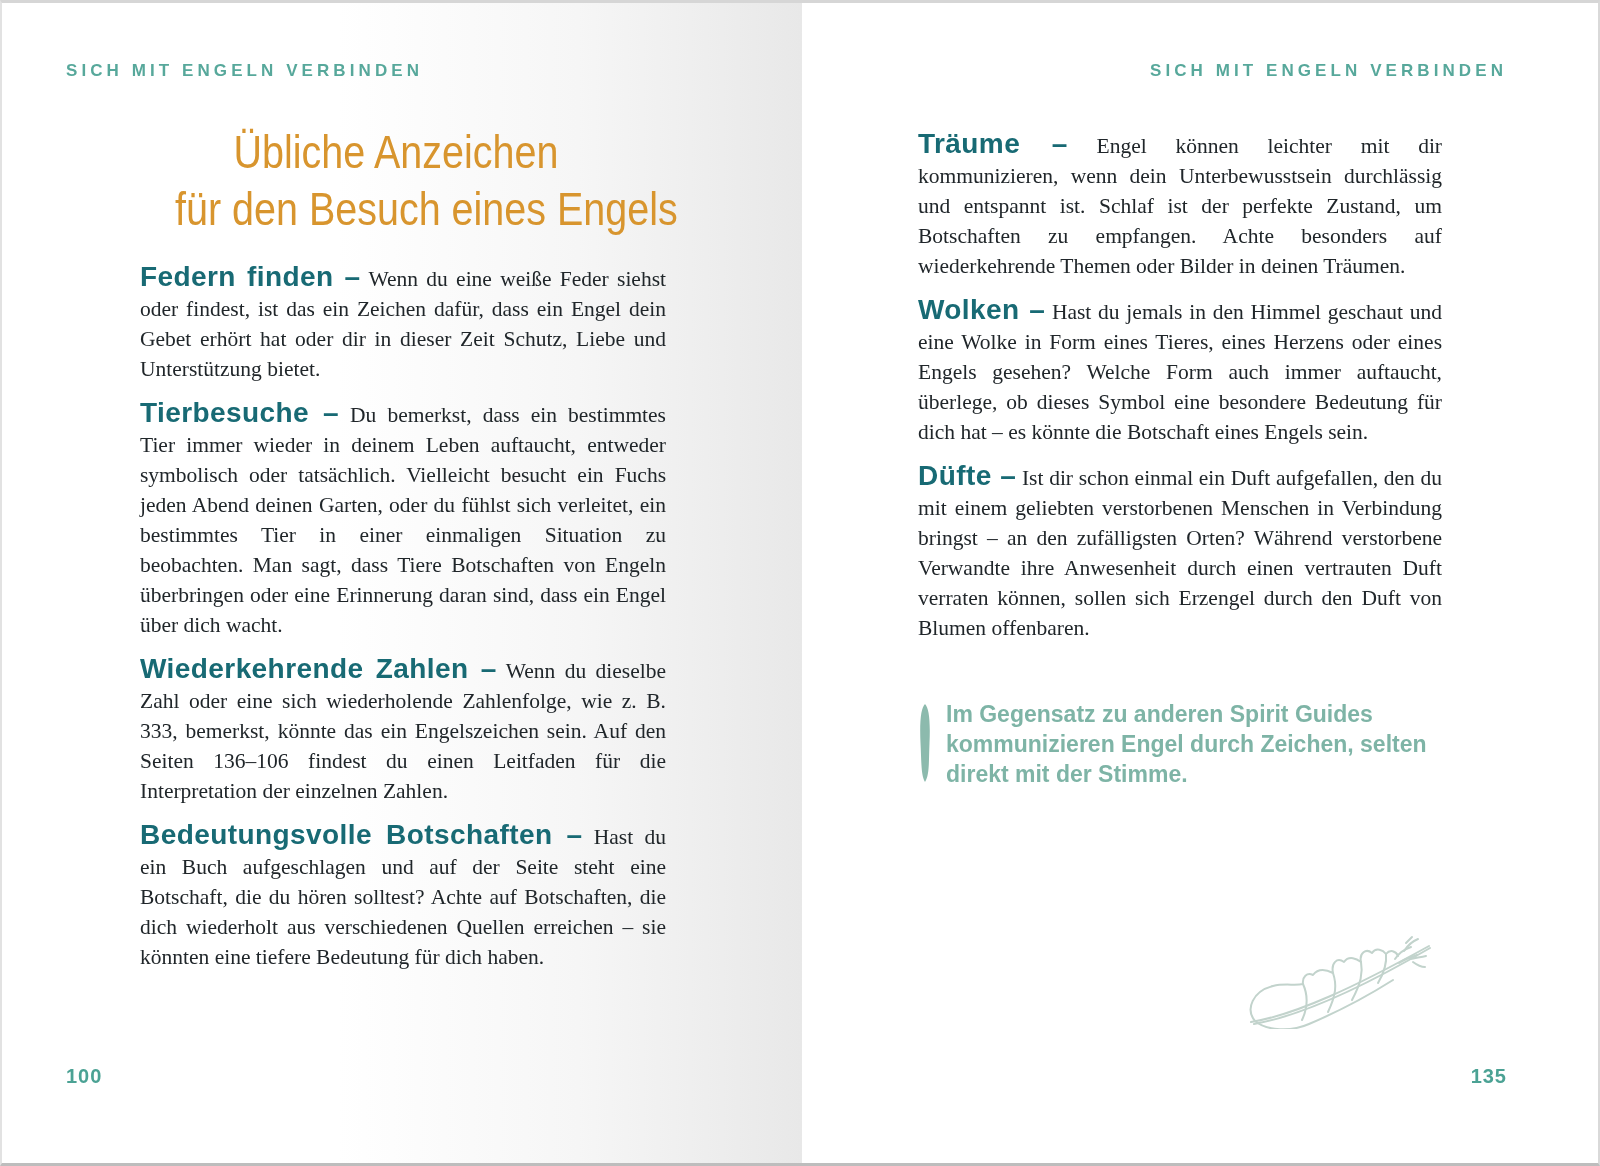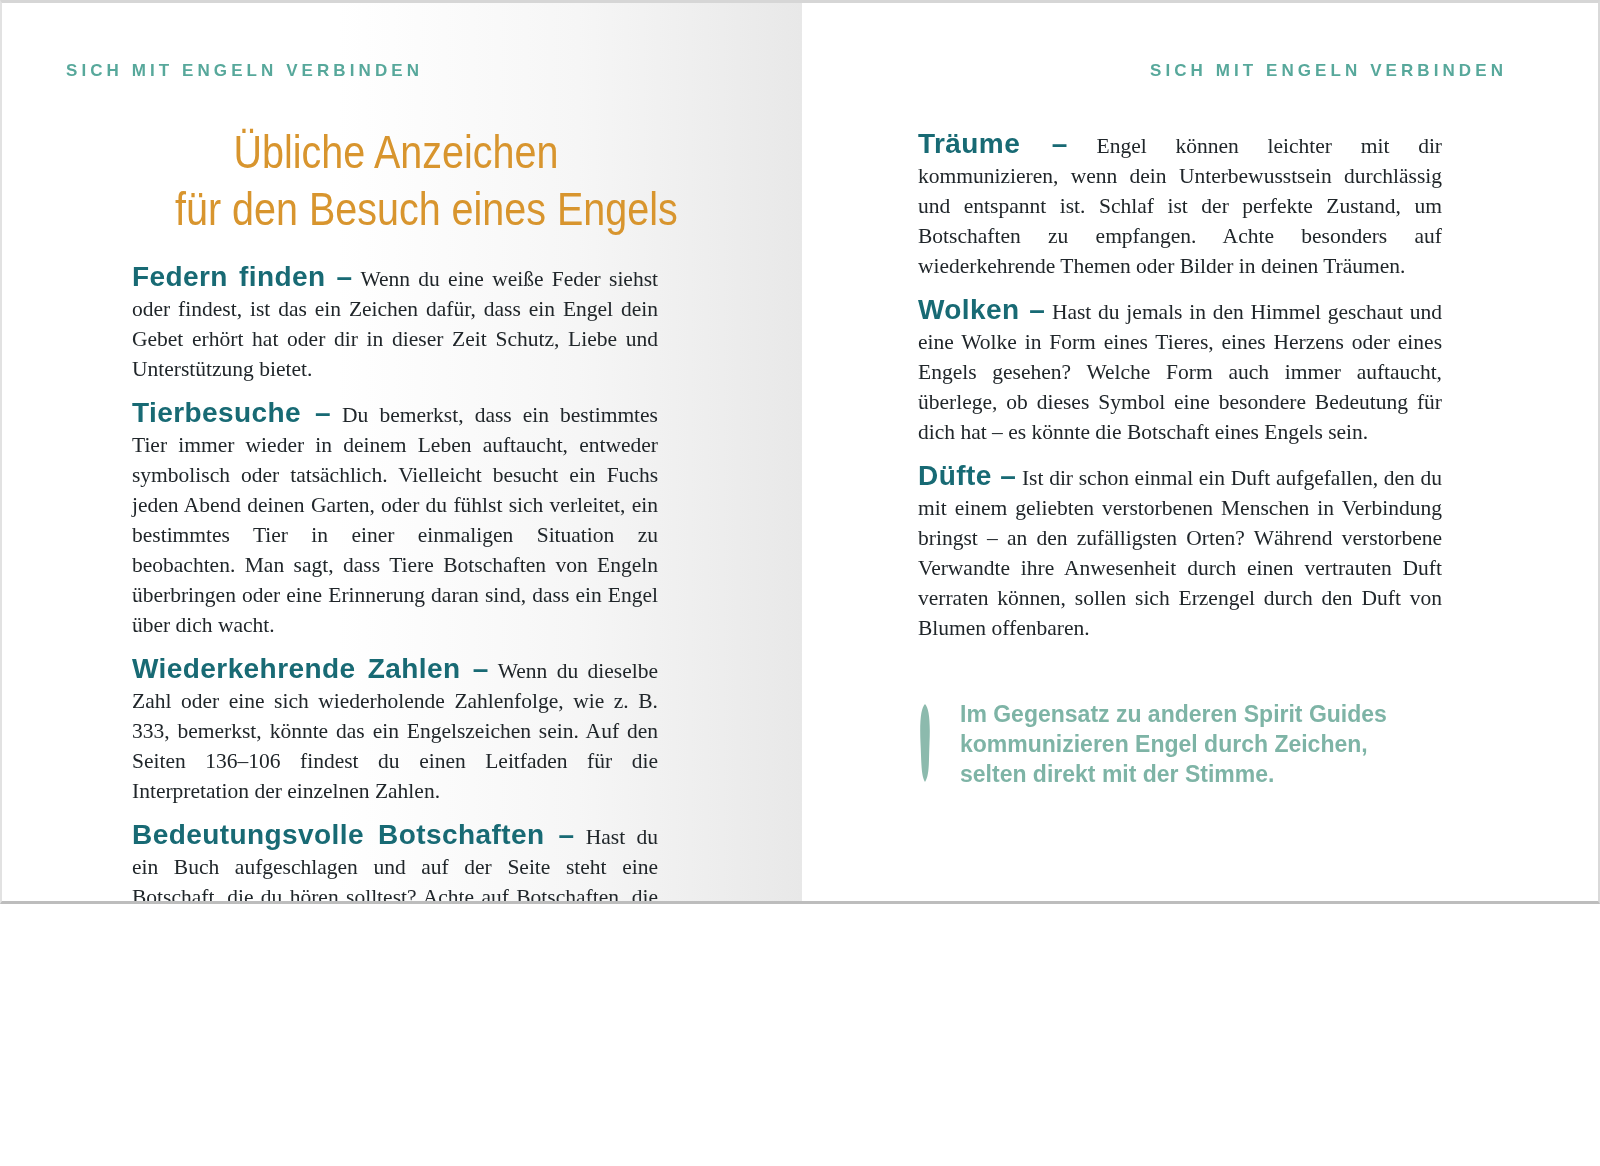--- a/index.html
+++ b/index.html
@@ -1,18 +1,18 @@
 <!DOCTYPE html>
 <html lang="de"><head>
 <meta charset="utf-8">
 <style>
   * { margin:0; padding:0; box-sizing:border-box; }
   html,body { background:#ffffff; }
   .book {
-    position:relative; width:1600px; height:904px; overflow:hidden;
+    position:relative; width:1600px; height:1166px; overflow:hidden;
     background:#0f172a;
     border-top:3px solid #d6d6d6;
     border-bottom:3px solid #bdbdbd;
     border-left:2px solid #e2e2e2;
     border-right:2px solid #d9d9d9;
     font-family:"Liberation Serif", serif;
   }
   .page { position:absolute; top:0; height:100%; width:800px; }
   .page-left {
     left:0;
@@ -32,39 +32,39 @@
   .chapter-title {
     position:absolute; left:131px; top:120px; width:526px;
     text-align:center; color:#d8952e;
     font-family:"Liberation Sans", sans-serif;
     font-weight:400; font-size:47px; line-height:57px;
     transform:scaleX(0.84); transform-origin:50% 0;
     white-space:nowrap;
   }
 
   .column { position:absolute; }
-  .col-left  { left:130px; top:259px; width:526px; }
+  .col-left  { left:138px; top:259px; width:526px; }
   .col-right { left:116px; top:126px; width:524px; }
 
   .para {
     margin:0 0 14px 0;
     font-family:"Liberation Serif", serif;
     font-size:21.5px; line-height:30px;
     color:#20262a; text-align:justify;
   }
   .lead {
     font-family:"Liberation Sans", sans-serif;
     font-weight:700; font-size:28px; letter-spacing:0.015em;
     color:#186a74;
   }
 
   .callout { display:flex; margin-top:56px; width:512px; }
   .callout-bar { flex:none; width:14px; height:80px; margin-top:4px; }
   .callout-text {
-    margin-left:28px; width:484px;
+    margin-left:14px; width:484px;
     font-family:"Liberation Sans", sans-serif;
     font-weight:700; font-size:23px; line-height:30px;
     color:#7eb4a6;
   }
 
   .feather-wrap { position:absolute; left:443px; top:926px; width:190px; height:100px; }
 
   .page-number {
     position:absolute; top:1062px;
     font-family:"Liberation Sans", sans-serif;

